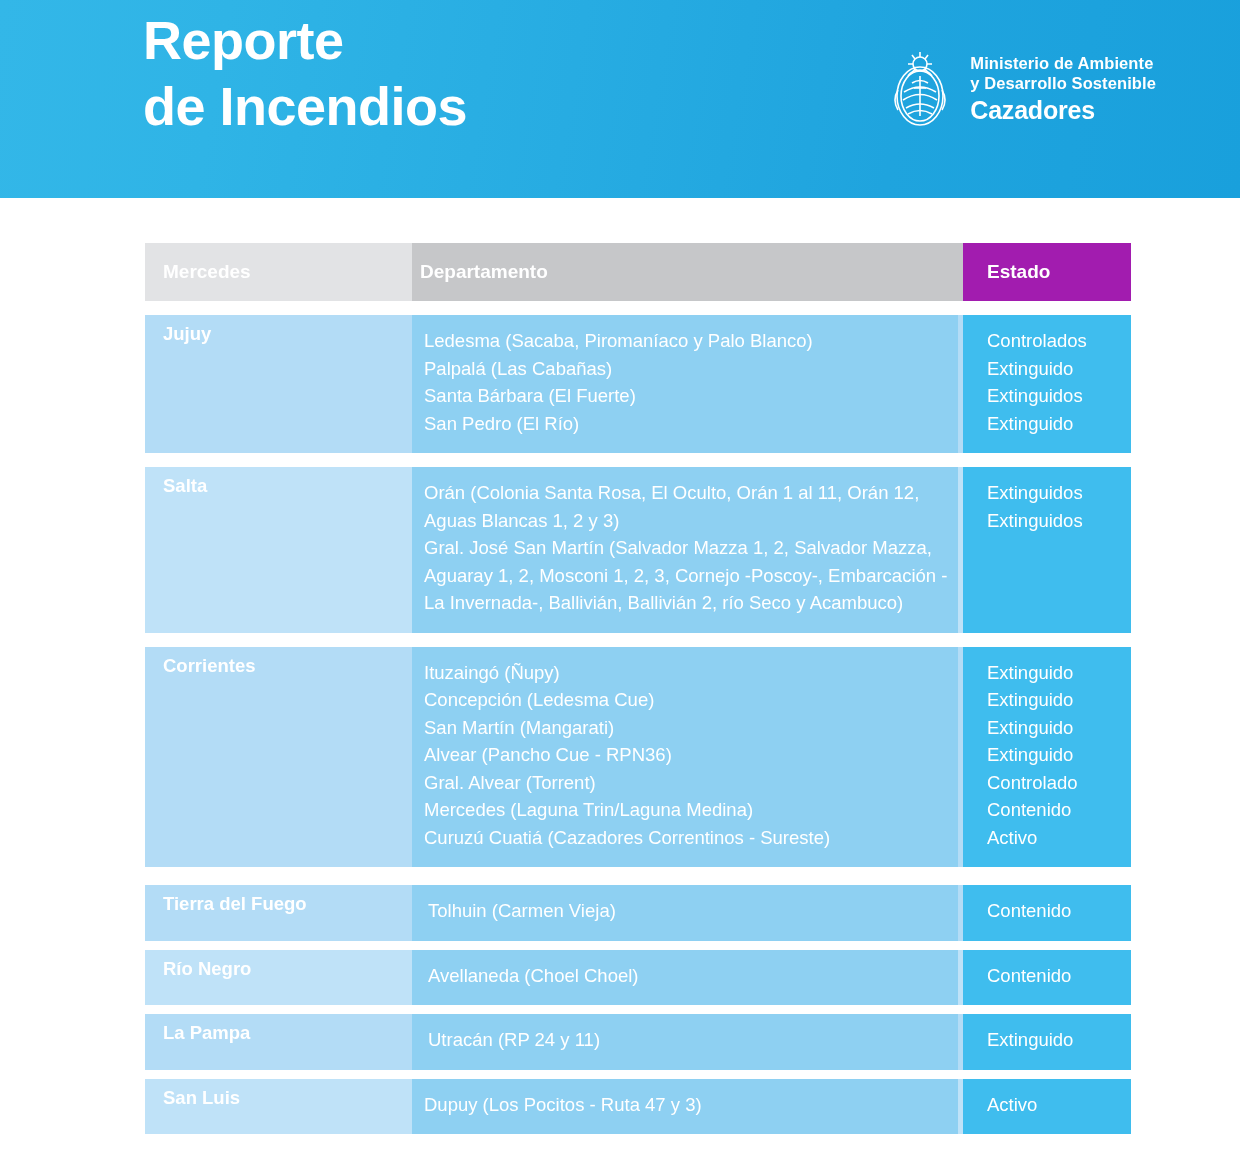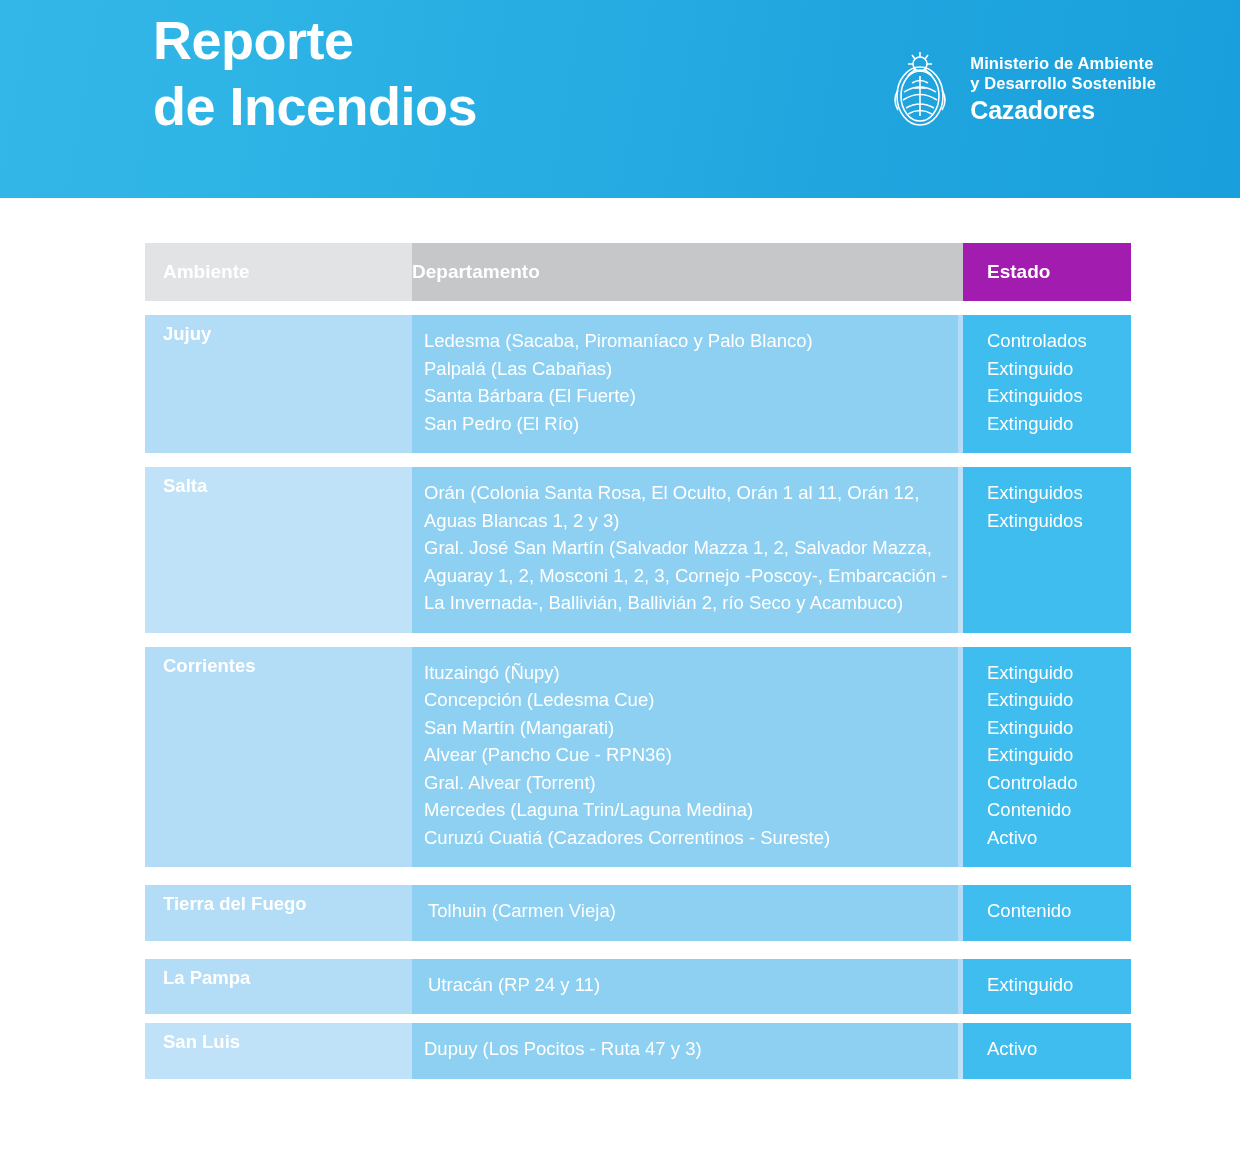--- a/index.html
+++ b/index.html
@@ -15,21 +15,21 @@
   
   .banner {
     position: relative;
     width: 1240px;
     height: 198px;
     background: linear-gradient(100deg, #33b7e8 0%, #2fb4e6 18%, #27ace2 46%, #1fa4de 72%, #19a0dc 100%);
     overflow: hidden;
   }
   .banner-title {
     position: absolute;
-    left: 153px;
+    left: 143px;
     top: 8px;
     color: #ffffff;
     font-size: 54px;
     font-weight: bold;
     line-height: 1.22;
     letter-spacing: -0.5px;
     white-space: pre-line;
   }
   .logo-block {
     position: absolute;
@@ -70,21 +70,21 @@
 
   .thead-row th {
     height: 58px;
     text-align: left;
     color: #ffffff;
     font-size: 19px;
     font-weight: bold;
     vertical-align: middle;
   }
   .th-prov { width: 267px; background: #e2e3e5; padding-left: 18px; }
-  .th-dep  { width: 551px; background: #c6c7c9; padding-left: 0; }
+  .th-dep  { width: 551px; background: #c6c7c9; padding-left: 8px; }
   .th-est  { width: 168px; background: #a21caf; padding-left: 24px; }
 
   .spacer-row td { height: 14px; background: #ffffff; padding: 0; }
   .spacer-row.small td { height: 9px; }
 
   .body-row td {
     vertical-align: top;
     color: #ffffff;
     font-size: 18.5px;
     line-height: 27.5px;
@@ -144,21 +144,21 @@
       <span class="logo-line2">y Desarrollo Sostenible</span>
       <span class="logo-country">Cazadores</span>
     </div>
   </div>
 </div>
 
 <div class="sheet">
   <table class="table">
     <thead>
       <tr class="thead-row">
-        <th class="th-prov">Ambiente</th>
+        <th class="th-prov">Mercedes</th>
         <th class="th-dep" colspan="2">Departamento</th>
         <th class="th-est">Estado</th>
       </tr>
     </thead>
     <tbody id="tbody">
         <tr class="spacer-row">
           <td colspan="4"></td>
         </tr>
         <tr class="body-row">
           <td class="cell-prov">Jujuy</td>
@@ -231,20 +231,30 @@
             <span class="line ind">Tolhuin (Carmen Vieja)</span>
           </td>
           <td class="gapcol"></td>
           <td class="cell-est">
             <span class="line">Contenido</span>
           </td>
         </tr>
         <tr class="spacer-row small">
           <td colspan="4"></td>
         </tr>
+        <tr class="body-row">
+          <td class="cell-prov alt">Río Negro</td>
+          <td class="cell-dep">
+            <span class="line ind">Avellaneda (Choel Choel)</span>
+          </td>
+          <td class="gapcol alt"></td>
+          <td class="cell-est">
+            <span class="line">Contenido</span>
+          </td>
+        </tr>
         <tr class="spacer-row small">
           <td colspan="4"></td>
         </tr>
         <tr class="body-row">
           <td class="cell-prov">La Pampa</td>
           <td class="cell-dep">
             <span class="line ind">Utracán (RP 24 y 11)</span>
           </td>
           <td class="gapcol"></td>
           <td class="cell-est">

